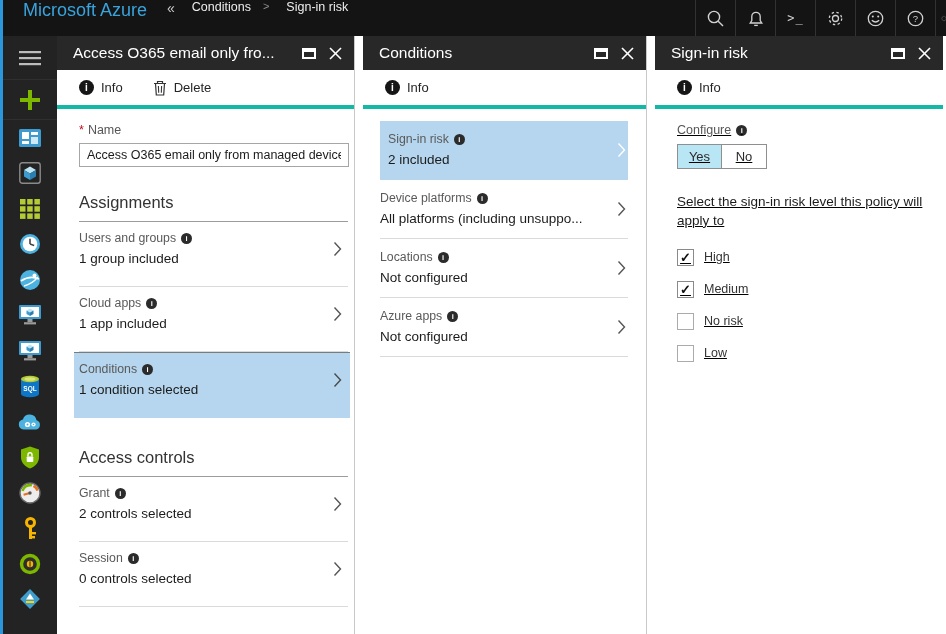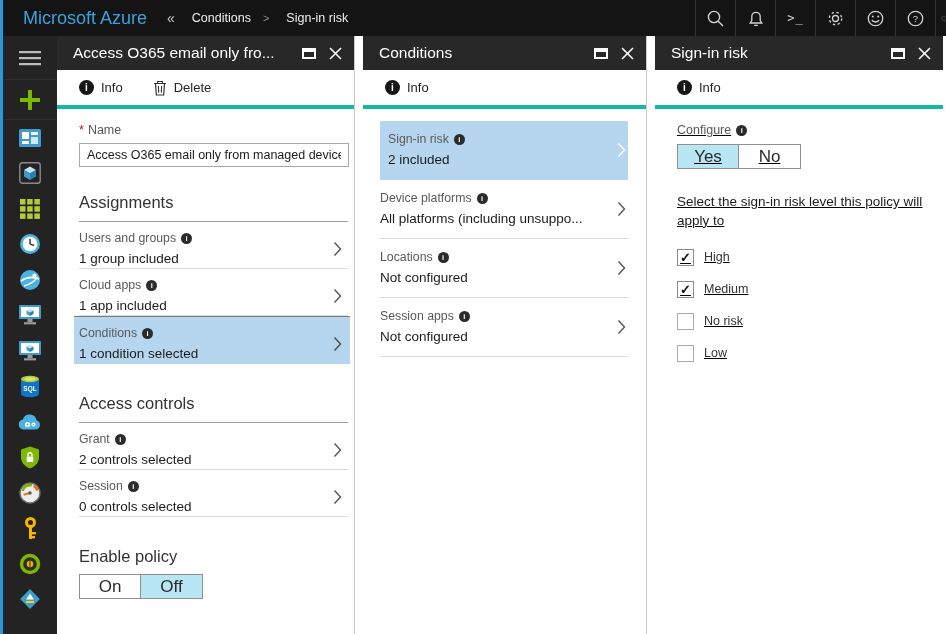--- a/index.html
+++ b/index.html
@@ -1,21 +1,21 @@
 <!DOCTYPE html>
 <html><head>
 <meta charset="utf-8">
 <style>
   * { margin:0; padding:0; box-sizing:border-box; }
   html,body { background:#fff; }
   .page { position:relative; width:946px; height:634px; overflow:hidden;
           font-family:"Liberation Sans", sans-serif; background:#fff; }
 
   
-  .topbar { height:36px; background:#141414; display:flex; align-items:center; }
+  .topbar { height:36px; background:#141414; display:flex; }
   .leftstrip { position:absolute; left:0; top:0; width:3px; height:634px; background:#2a96dc; z-index:40; }
   .brand { color:#38a3dc; font-size:18px; margin-left:23px; white-space:nowrap; }
   .back { color:#c9c9c9; font-size:14px; margin-left:20px; }
   .crumb { color:#ededed; font-size:12.5px; margin-left:17px; }
   .crumbsep { color:#8f8f8f; font-size:11px; margin-left:12px; }
   .topicons { margin-left:auto; display:flex; height:36px; align-items:stretch; }
   .topcell { width:40px; display:flex; align-items:center; justify-content:center; border-left:1px solid #323232; cursor:pointer; }
   .topcell.partial { width:11px; overflow:hidden; justify-content:flex-start; padding-left:4px; }
   .topcell svg { display:block; }
   .shellglyph { color:#d2d2d2; font-family:"DejaVu Sans Mono", monospace; font-size:12px; letter-spacing:1px; }
@@ -53,34 +53,34 @@
   .b2 .blade-body { padding:0 18px 0 17px; }
   .b3 .blade-body { padding:0 6px 0 22px;text-decoration:underline; }
 
   
   .field-label { font-size:12.5px; color:#565656; margin-top:14px; }
   .req { color:#c00a1e; margin-right:4px; }
   .name-input { margin-top:6px; width:270px; height:24px; border:1px solid #a6a6a6; font-size:12.5px;
                 padding:0 7px; color:#1b1b1b; font-family:"Liberation Sans", sans-serif; }
   .section-heading { font-size:16.5px; color:#333; margin-top:26px; padding-bottom:9px; border-bottom:1px solid #9c9c9c; }
   .section-heading.tight { margin-top:30px; }
-  .nav-row { display:flex; align-items:center; border-bottom:1px solid #dadada; padding:9px 6px 2px 0; cursor:pointer; }
+  .nav-row { display:flex; align-items:center; border-bottom:1px solid #dadada; padding:9px 6px 20px 0; cursor:pointer; }
   .nav-row .rowtext { flex:1; min-width:0; }
   .rowlabel { font-size:12.3px; color:#5a5a5a; display:flex; align-items:center; }
   .rowvalue { font-size:13.5px; color:#1b1b1b; margin-top:6px; white-space:nowrap; overflow:hidden; }
   .chev { flex:none; margin-left:8px; }
   .nav-row.selected { background:#b5d6ee; border-bottom:1px solid #b5d6ee; border-top:1px solid #7b7b7b;
                       margin-left:-5px; padding-left:5px; margin-right:-2px; padding-right:8px; }
   .b2 .nav-row { padding:11px 2px 12px 0; }
   .b2 .nav-row.selected { margin-left:0; padding-left:8px; margin-right:0; border-top:none; }
 
   
   .toggle { display:flex; margin-top:8px; }
-  .tbtn { width:62px; height:25px; border:1px solid #8f8f8f; background:#fff; display:flex;
-          align-items:center; justify-content:center; font-size:17px; color:#2b2b2b; cursor:pointer; }
+  .tbtn { width:45px; height:25px; border:1px solid #8f8f8f; background:#fff; display:flex;
+          align-items:center; justify-content:center; font-size:13px; color:#2b2b2b; cursor:pointer; }
   .tbtn + .tbtn { border-left:none; }
   .tbtn.sel { background:#b9e6f4; border-color:#8f8f8f; }
 
   
   .risk-desc { margin-top:24px; font-size:13.5px; color:#1b1b1b; line-height:1.4; }
   .cbrow { display:flex; align-items:center; margin-top:15px; cursor:pointer; }
   .cbox { width:17px; height:17px; border:1px solid #ababab; background:#fff; display:flex;
           align-items:center; justify-content:center; font-size:13px; font-weight:bold; color:#111; flex:none; }
   .cbrow.checked .cbox { border-color:#8a8a8a; }
   .cblabel { font-size:12.5px; color:#333; margin-left:10px; }
@@ -460,21 +460,21 @@
               <div class="rowvalue">Not configured</div>
             </div>
             <svg class="chev" width="9" height="16" viewBox="0 0 9 16">
                 <polyline points="1.5,1.5 7.5,8 1.5,14.5" stroke="#555" stroke-width="1.4" fill="none"></polyline>
               </svg>
           </div>
 
           <div class="nav-row">
             <div class="rowtext">
               <div class="rowlabel">
-                  <span>Session apps</span>
+                  <span>Azure apps</span>
                   <span class="minidot"></span>
                 </div>
               <div class="rowvalue">Not configured</div>
             </div>
             <svg class="chev" width="9" height="16" viewBox="0 0 9 16">
                 <polyline points="1.5,1.5 7.5,8 1.5,14.5" stroke="#555" stroke-width="1.4" fill="none"></polyline>
               </svg>
           </div>
         </div>
       </section>

